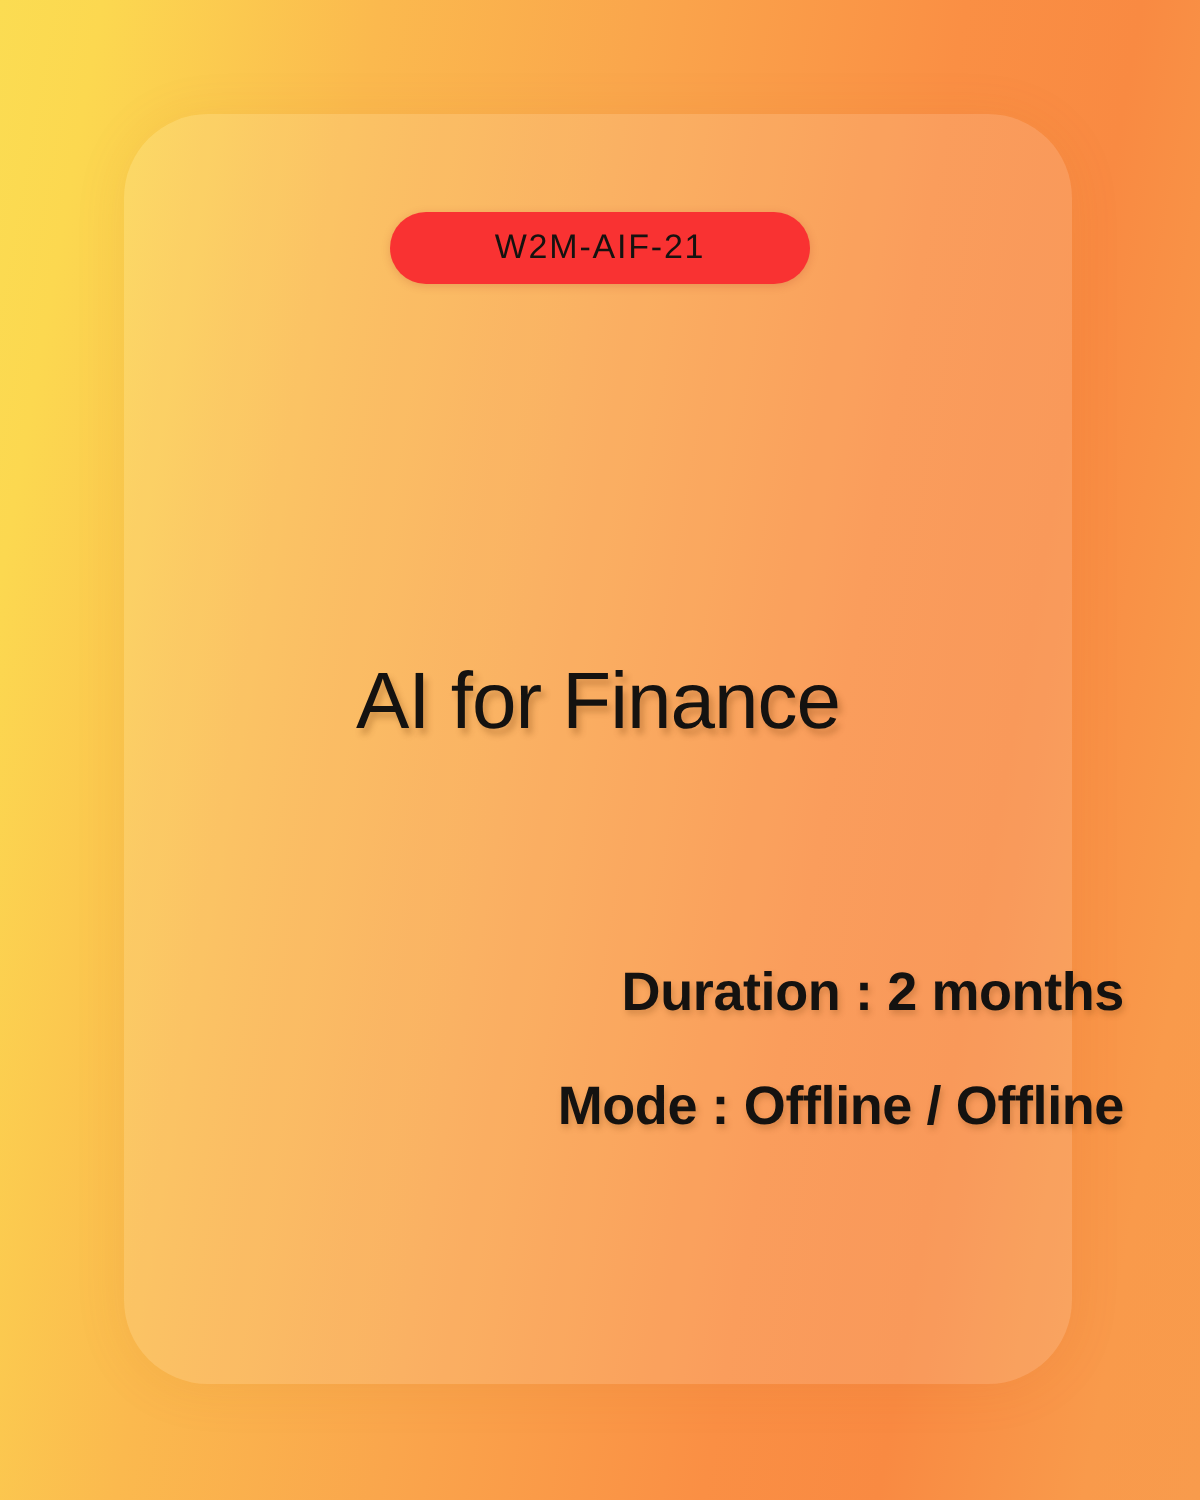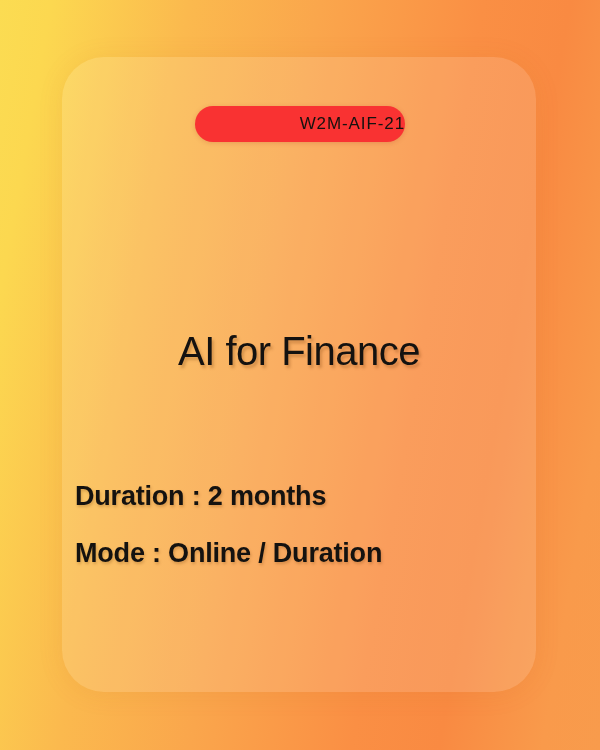--- a/index.html
+++ b/index.html
@@ -47,21 +47,21 @@
 
   .pill {
     position: absolute;
     left: 133px;
     width: 210px;
     height: 36px;
     border-radius: 18px;
     background: #F93232;
     display: flex;
     align-items: center;
-    justify-content: flex-end;
+    justify-content: center;
     box-shadow: 0 1px 5px rgba(150, 30, 20, 0.18);
   }
   .pill-code { top: 49px; }
   .pill-handle { top: 567px; }
 
   .pill-text {
     font-size: 17px;
     font-weight: 500;
     color: #15120F;
     letter-spacing: 0.9px;
@@ -78,23 +78,23 @@
     font-weight: normal;
     color: #141210;
     letter-spacing: -0.5px;
     white-space: nowrap;
     text-shadow: 2px 3px 3px rgba(120, 60, 10, 0.30);
   }
 
   .details {
     position: absolute;
     top: 424px;
-    left: 13px;
+    left: 0;
     width: 500px;
-    text-align: left;
+    text-align: right;
   }
   .detail-line {
     font-size: 27px;
     font-weight: bold;
     color: #141210;
     letter-spacing: -0.2px;
     white-space: nowrap;
     text-shadow: 1px 2px 3px rgba(120, 60, 10, 0.28);
     margin-bottom: 26px;
   }
@@ -108,19 +108,19 @@
   <div class="card">
 
     <div class="pill pill-code">
       <span class="pill-text">W2M-AIF-21</span>
     </div>
 
     <div class="title">AI for Finance</div>
 
     <div class="details">
       <div class="detail-line">Duration : 2 months</div>
-      <div class="detail-line">Mode : Online / Duration</div>
+      <div class="detail-line">Mode : Offline / Offline</div>
     </div>
 
 
   </div>
 
 </div>
 
 </body></html>

